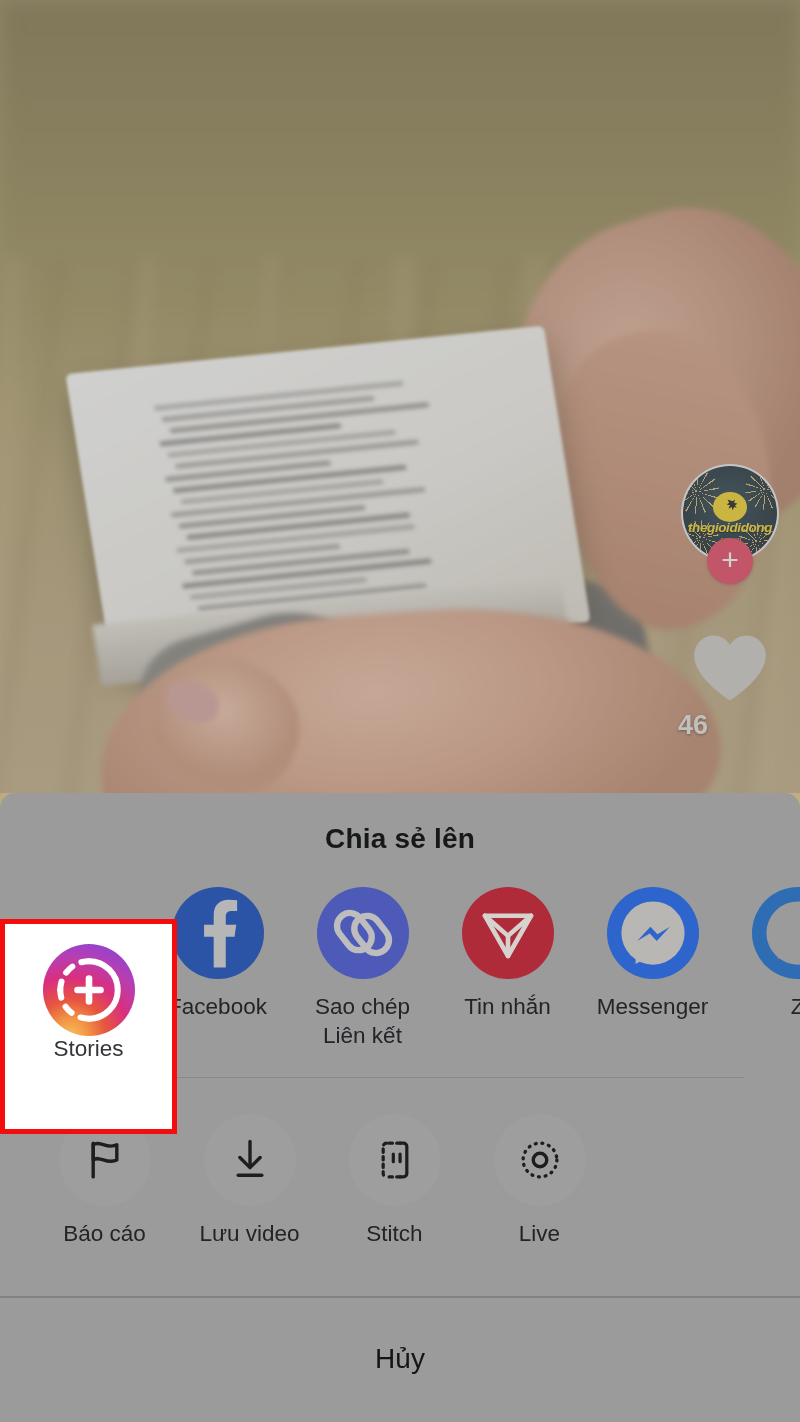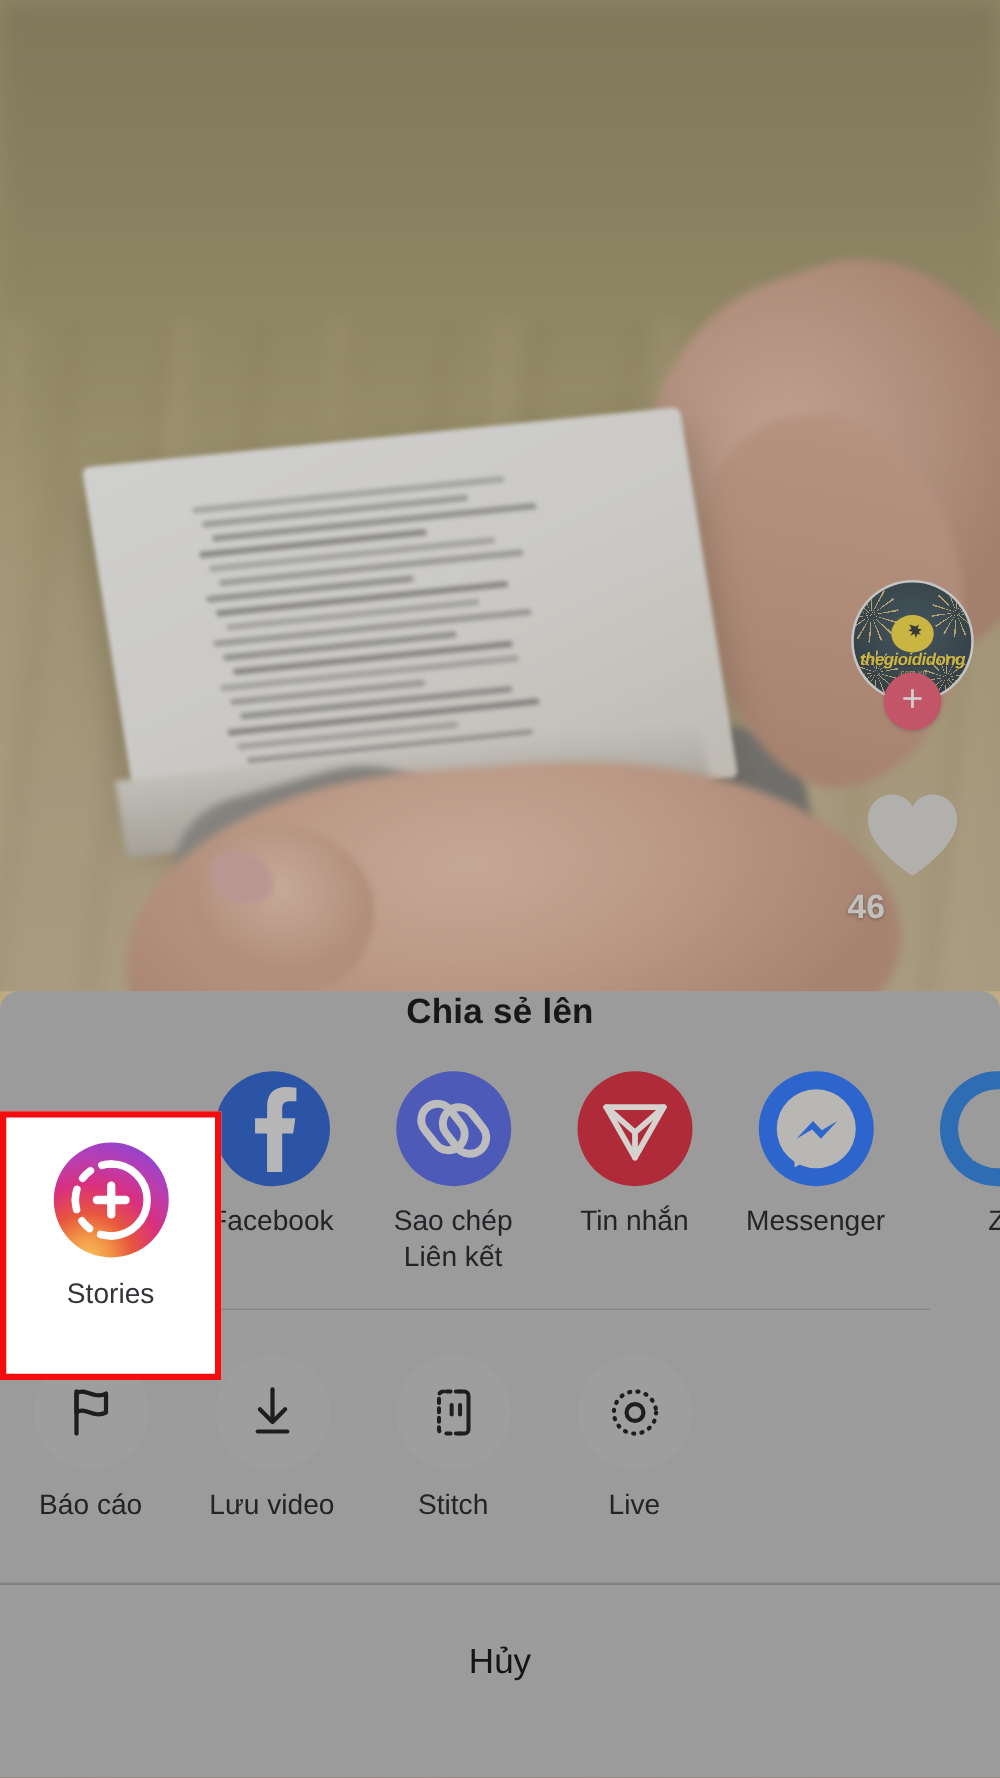--- a/index.html
+++ b/index.html
@@ -228,31 +228,31 @@
   
   .sheet {
     position: absolute; left: 0; top: 793px;
     width: 800px; height: 629px;
     background: #9b9b9b;
     border-radius: 15px 15px 0 0;
   }
   .sheet-title {
     text-align: center;
     font-size: 28px; font-weight: 700; color: #17181a;
-    letter-spacing: .2px;
+    padding-top: 30px; letter-spacing: .2px;
   }
 
   .row {
     position: relative;
     display: flex;
     padding: 0 0 0 0;
     margin-top: 14px;
   }
   .row.row1 { padding-left: 0; height: 208px; }
-  .row.row2 { height: 200px; margin-top: 18px; }
+  .row.row2 { height: 200px; margin-top: 18px; padding-left: 32px; }
 
   .share-item {
     width: 145px;
     flex: 0 0 145px;
     display: flex; flex-direction: column; align-items: center;
     padding-top: 18px;
   }
   .share-item .label {
     margin-top: 14px;
     font-size: 22.5px; color: #222427;
@@ -269,21 +269,21 @@
   .highlight-box {
     position: absolute; left: 0; top: 50px;
     width: 177px; height: 215px;
     background: #ffffff;
     border: 5px solid #f50d0d;
     z-index: 4;
     display: flex; flex-direction: column; align-items: center;
     justify-content: flex-start;
     padding-top: 20px;
   }
-  .highlight-box .label { color: #333538; margin-top: 16px; font-size: 22.5px; }
+  .highlight-box .label { color: #333538; margin-top: 0; font-size: 22.5px; }
 
   
   .ig {
     background: radial-gradient(circle at 30% 100%, #f9bf5c 0%, #f29345 16%, #e7553f 32%, #d92f7e 52%, #b93eb0 70%, #8b44d6 90%);
   }
   .fb { background: #2b54a6; }
   .link { background: #4d5ab8; }
   .msg { background: #b02b3a; }
   .mess { background: #2d65cc; }
   .zalo { background: #2e6cb4; }

